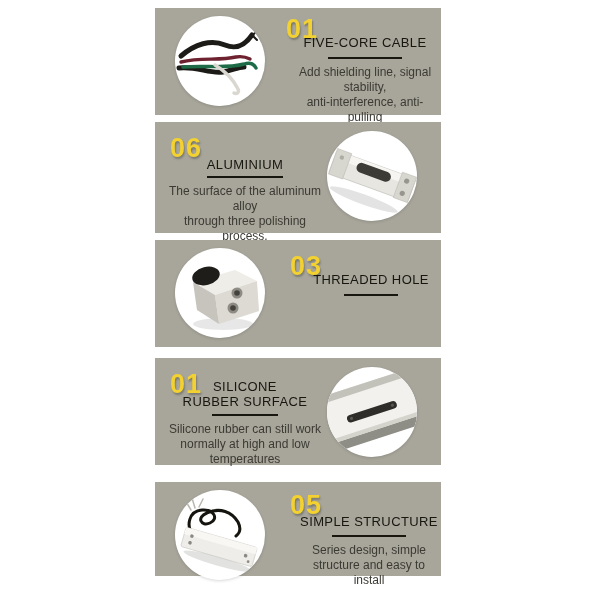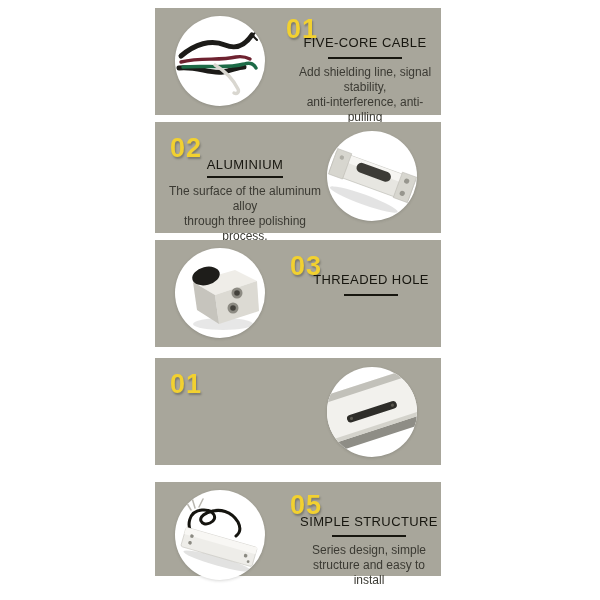--- a/index.html
+++ b/index.html
@@ -82,21 +82,21 @@
     <span class="num">01</span>
     <div class="textcol">
       <div class="title">FIVE-CORE CABLE</div>
       <div class="divider"></div>
       <div class="desc">Add shielding line, signal stability,
 anti-interference, anti-pulling</div>
     </div>
   </div>
 
   <div class="band b2">
-    <span class="num">02</span>
+    <span class="num">06</span>
     <div class="textcol">
       <div class="title">ALUMINIUM</div>
       <div class="divider"></div>
       <div class="desc">The surface of the aluminum alloy
 through three polishing process,
 enhance the stability of the product,
 strong and durable</div>
     </div>
     <div class="circle right">
       <svg viewBox="0 0 90 90">
@@ -131,20 +131,27 @@
     </div>
     <span class="num">03</span>
     <div class="textcol">
       <div class="title">THREADED HOLE</div>
       <div class="divider"></div>
     </div>
   </div>
 
   <div class="band b4">
     <span class="num">01</span>
+    <div class="textcol">
+      <div class="title">SILICONE
+RUBBER SURFACE</div>
+      <div class="divider"></div>
+      <div class="desc">Silicone rubber can still work
+normally at high and low temperatures</div>
+    </div>
     <div class="circle right">
       <svg viewBox="0 0 90 90">
         <g transform="translate(45,45) rotate(-18)">
           <rect x="-52" y="-30" width="104" height="56" fill="#f2f1ed"></rect>
           <rect x="-52" y="-30" width="104" height="7" fill="#c2c1ba"></rect>
           <rect x="-52" y="18" width="104" height="9" fill="#8e8d86"></rect>
           <rect x="-52" y="14" width="104" height="4" fill="#d4d3cc"></rect>
           <rect x="-26" y="-4" width="52" height="7.5" rx="3.75" fill="#2e2d29"></rect>
           <circle cx="-21.5" cy="-0.2" r="1.6" fill="#5a584f"></circle>
           <circle cx="21.5" cy="-0.2" r="1.6" fill="#5a584f"></circle>

